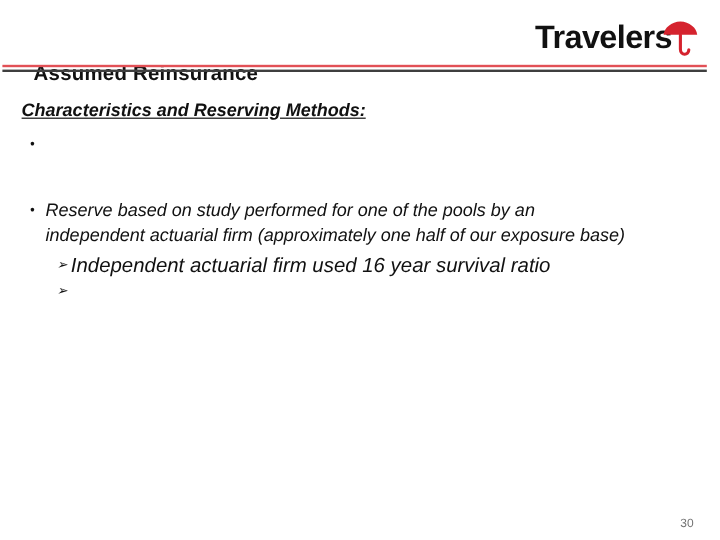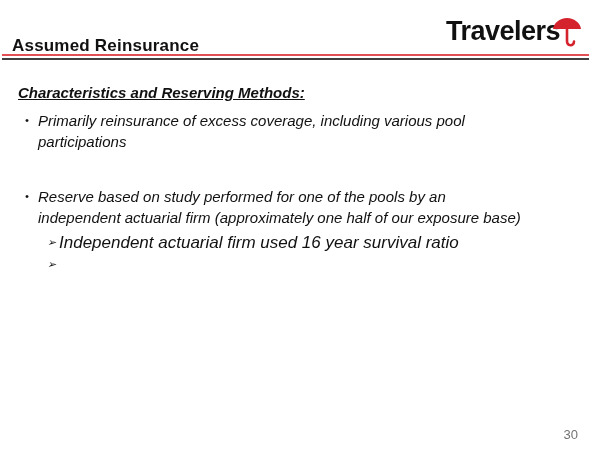--- a/index.html
+++ b/index.html
@@ -11,21 +11,21 @@
     font-family: "Liberation Sans", sans-serif;
     color: #1a1a1a;
     overflow: hidden;
   }
 
   
   .title {
     position: absolute;
     left: 12px;
     top: 36px;
-    margin: 0;
+    margin: 16px;
     font-size: 17px;
     font-weight: bold;
     letter-spacing: 0.2px;
     color: #111111;
   }
   .logo {
     position: absolute;
     top: 16px;
     right: 16px;
     display: flex;
@@ -98,21 +98,21 @@
   .s-text {
     font-size: 17px;
     line-height: 15px;
     color: #111111;
   }
 
   .page-number {
     position: absolute;
     right: 22px;
     bottom: 8px;
-    font-size: 13px;
+    font-size: 10px;
     color: #737373;
   }
 </style>
 </head>
 <body>
 
 <div class="slide">
 
   <h1 class="title">Assumed Reinsurance</h1>
 
@@ -126,21 +126,20 @@
 
   <div class="rule rule-red"></div>
   <div class="rule rule-dark"></div>
 
   <main class="content">
 
     <h2 class="section-heading">Characteristics and Reserving Methods:</h2>
 
     <div class="bullet">
       <span class="b-marker">•</span>
-      <span class="b-text">Primarily reinsurance of excess coverage, including various pool participations</span>
     </div>
 
     <div class="bullet bullet-gap">
       <span class="b-marker">•</span>
       <span class="b-text">Reserve based on study performed for one of the pools by an independent actuarial firm (approximately one half of our exposure base)</span>
     </div>
 
     <div class="sub-bullets">
       <div class="sub-bullet">
         <span class="s-marker">➢</span>

